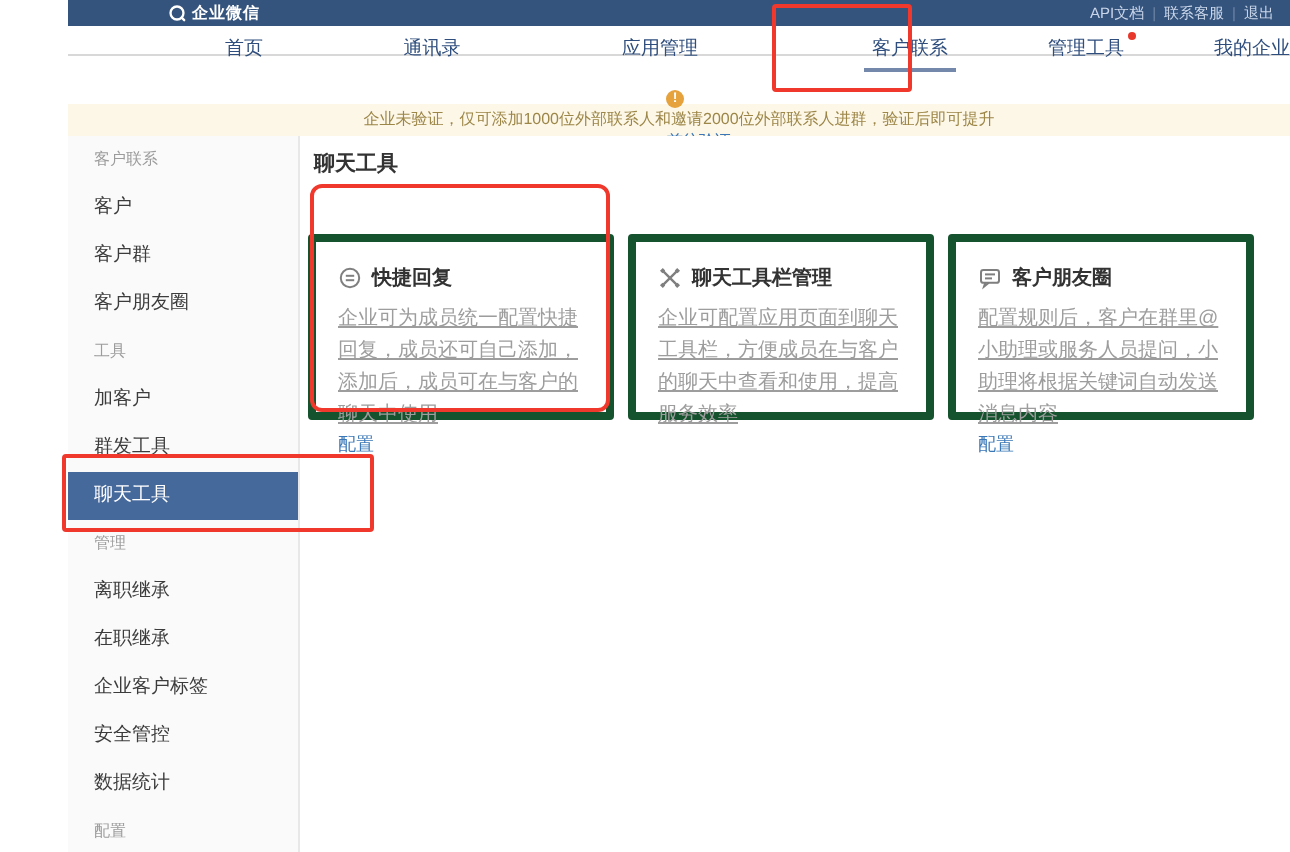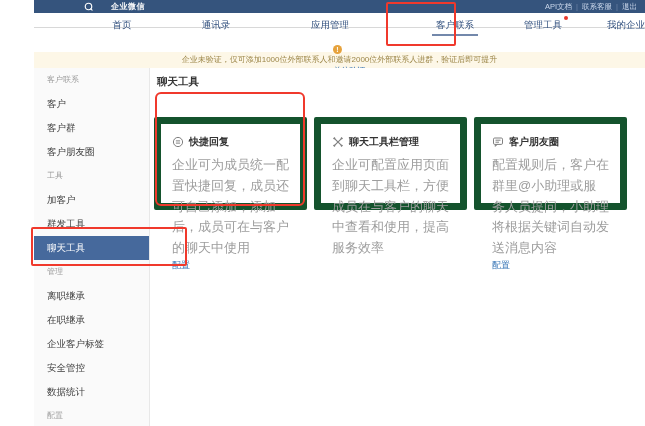--- a/index.html
+++ b/index.html
@@ -8,21 +8,21 @@
     position:relative; overflow:hidden; background:#fff;
     font-family:"Liberation Sans","DejaVu Sans",sans-serif;
     -webkit-font-smoothing:antialiased;
   }
   
   .topbar {
     position:absolute; left:34px; right:0; top:0; height:13px;
     background:#35547d; display:flex; align-items:center;
     justify-content:space-between; padding:0 8px 0 50px;
   }
-  .logo { display:flex; align-items:center; gap:18px; color:#fff; font-size:8px; font-weight:bold; letter-spacing:.5px; }
+  .logo { display:flex; align-items:center; gap:3px; color:#fff; font-size:8px; font-weight:bold; letter-spacing:.5px; }
   .logo svg { display:block; }
   .toplinks { display:flex; align-items:center; font-size:7.5px; color:#c9d6ea; }
   .toplinks span { cursor:pointer; }
   .toplinks span:not(:last-child)::after { content:"|"; margin:0 4px; color:#6d84a5; }
   
   .nav {
     position:absolute; left:34px; right:0; top:13px; height:15px;
     background:#fff; border-bottom:1px solid #d8d8d8;
   }
   .tab {
@@ -56,26 +56,26 @@
   }
   .side-row { height:24px; line-height:24px; padding-left:13px; white-space:nowrap; }
   .side-row.header { font-size:8px; color:#9c9c9c; }
   .side-row.item { font-size:9.5px; color:#3c3c3c; cursor:pointer; }
   .side-row.item.selected { background:#46699c; color:#fff; }
   
   .main { position:absolute; left:151px; right:0; top:68px; bottom:0; background:#fff; }
   .main-title { position:absolute; left:6px; top:7px; font-size:10.5px; font-weight:600; color:#333; }
   .cards { position:absolute; left:3px; top:49px; display:flex; gap:7px; }
   .card {
-    width:153px; height:93px; border:7px solid #14532d; border-radius:2px;
+    width:153px; height:93px; border:4px solid #14532d; border-radius:2px;
     background:#fff; padding:11px 11px 9px 11px; display:flex; flex-direction:column;
   }
   .card-head { display:flex; align-items:center; gap:5px; font-size:10px; font-weight:600; color:#333; }
   .card-head svg { display:block; flex:none; }
-  .card-desc { margin-top:6px; font-size:13px; line-height:1.6; color:#9d9d9d; }
+  .card-desc { margin-top:6px; font-size:10px; line-height:1.6; color:#9d9d9d;text-decoration:underline; }
   .card-link { margin-top:auto; font-size:9px; color:#3b77b7; text-decoration:none; cursor:pointer; }
   
   .anno { position:absolute; border:2px solid #f0392c; pointer-events:none; z-index:50; }
   .anno-tab   { left:386px; top:2px;   width:70px;  height:44px; border-radius:2px; }
   .anno-card  { left:155px; top:92px;  width:150px; height:114px; border-radius:6px; }
   .anno-side  { left:31px;  top:227px; width:156px; height:39px; border-radius:2px; }
 </style>
 </head>
 <body>
 

